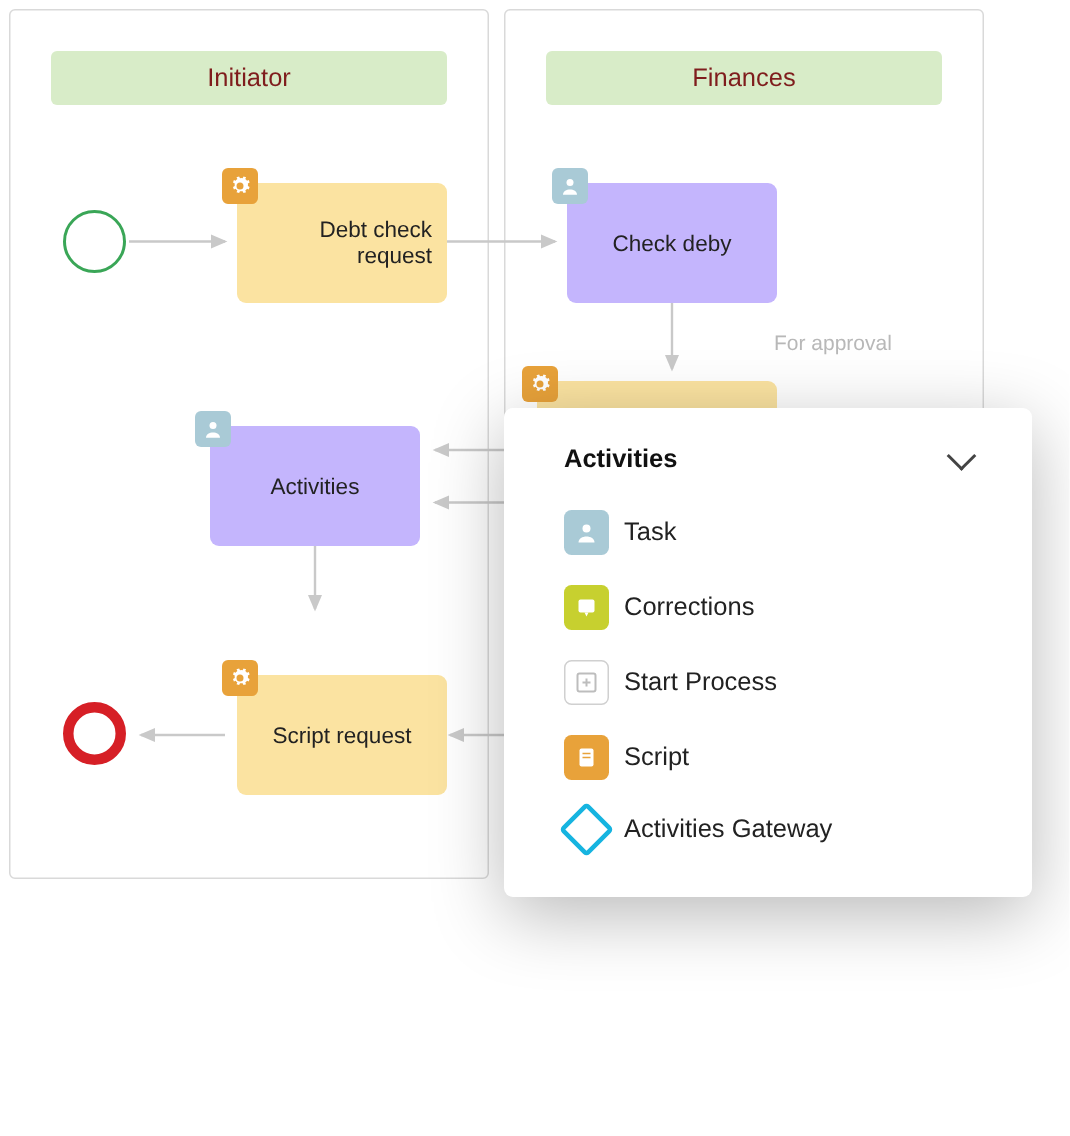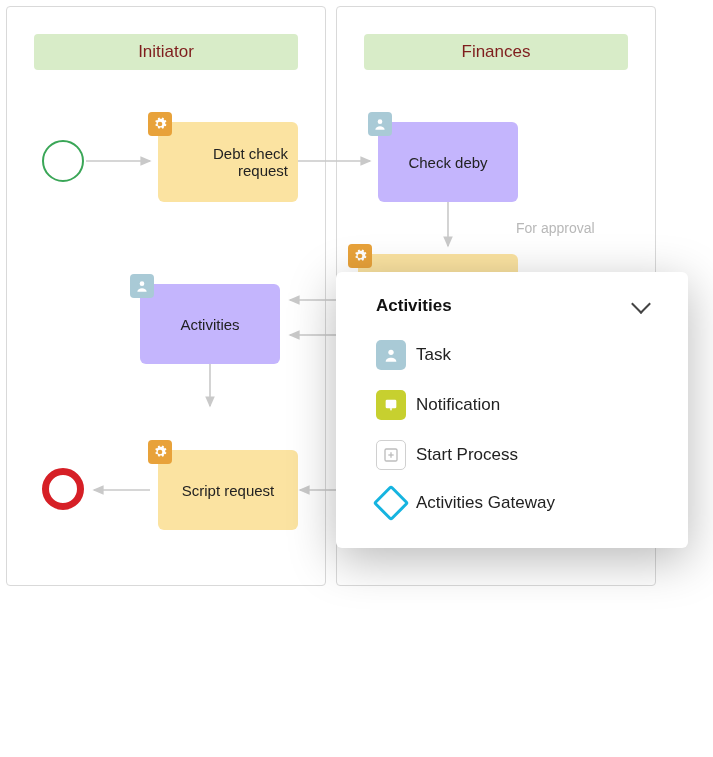--- a/index.html
+++ b/index.html
@@ -243,34 +243,44 @@
     <span>Task</span>
   </div>
 
   <div class="palette-item">
     <span class="palette-icon pi-notif">
       <svg width="16" height="16" viewBox="0 0 24 24" fill="#fff">
           <rect x="4" y="4" width="16" height="13" rx="2"></rect>
           <path d="M10 17h4l-2 4z"></path>
         </svg>
     </span>
-    <span>Notification</span>
+    <span>Corrections</span>
   </div>
 
   <div class="palette-item">
     <span class="palette-icon pi-start">
       <svg width="16" height="16" viewBox="0 0 24 24" fill="none" stroke="#bdbdbd" stroke-width="2">
           <rect x="3" y="3" width="18" height="18" rx="2"></rect>
           <line x1="12" y1="8" x2="12" y2="16"></line>
           <line x1="8" y1="12" x2="16" y2="12"></line>
         </svg>
     </span>
     <span>Start Process</span>
   </div>
 
+  <div class="palette-item">
+    <span class="palette-icon pi-script">
+      <svg width="16" height="16" viewBox="0 0 24 24" fill="#fff">
+          <rect x="5" y="3" width="14" height="18" rx="2"></rect>
+          <line x1="8" y1="8" x2="16" y2="8" stroke="#e8a23a" stroke-width="1.5"></line>
+          <line x1="8" y1="12" x2="16" y2="12" stroke="#e8a23a" stroke-width="1.5"></line>
+        </svg>
+    </span>
+    <span>Script</span>
+  </div>
 
 
   <div class="palette-item">
     <span style="width:30px;display:flex;justify-content:center;">
       <span class="pi-gateway"></span>
     </span>
     <span>Activities Gateway</span>
   </div>
 </div>
 

